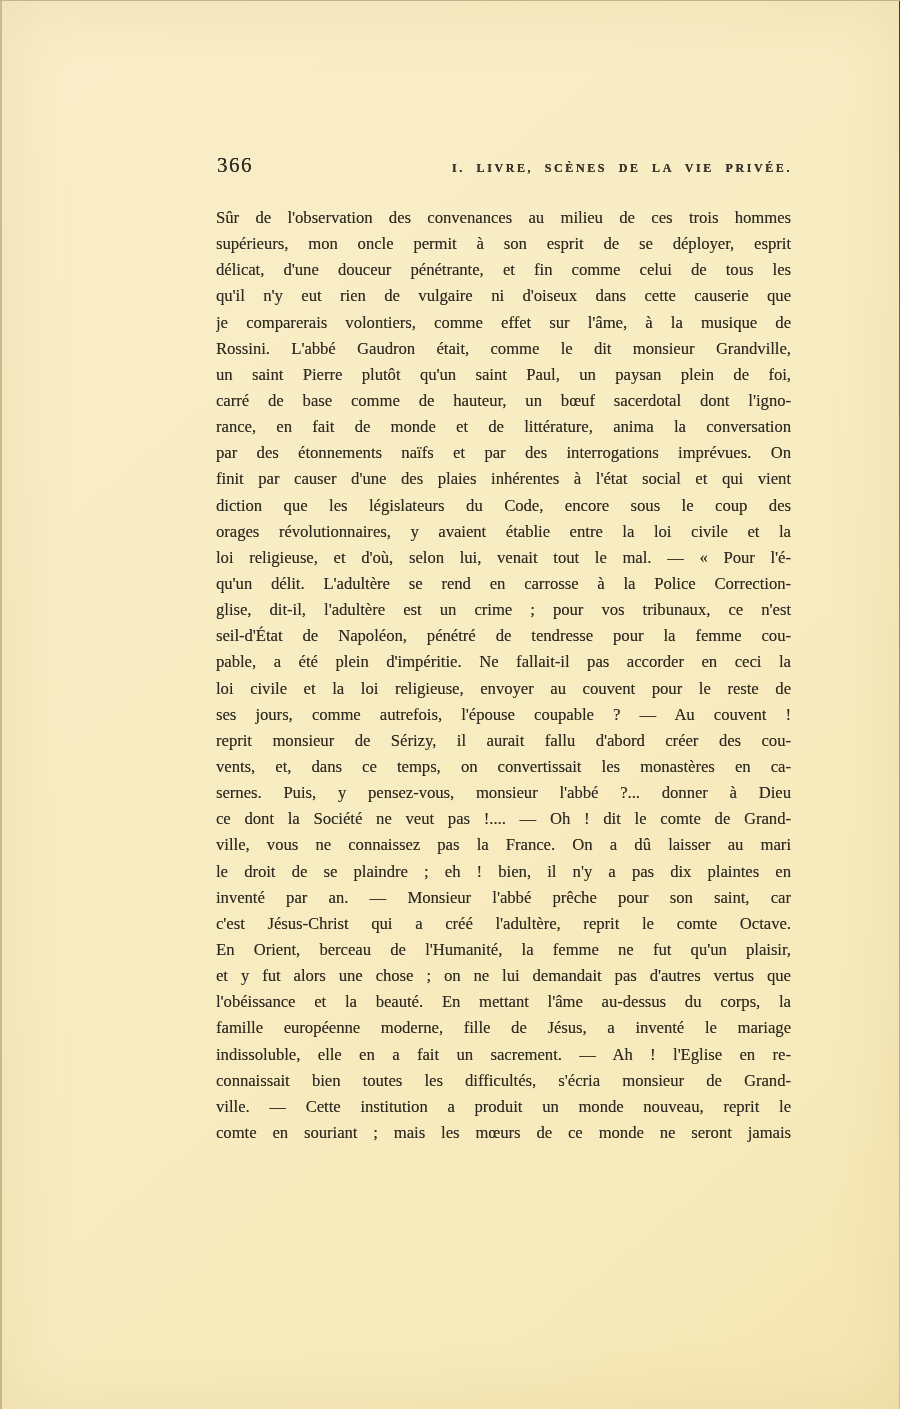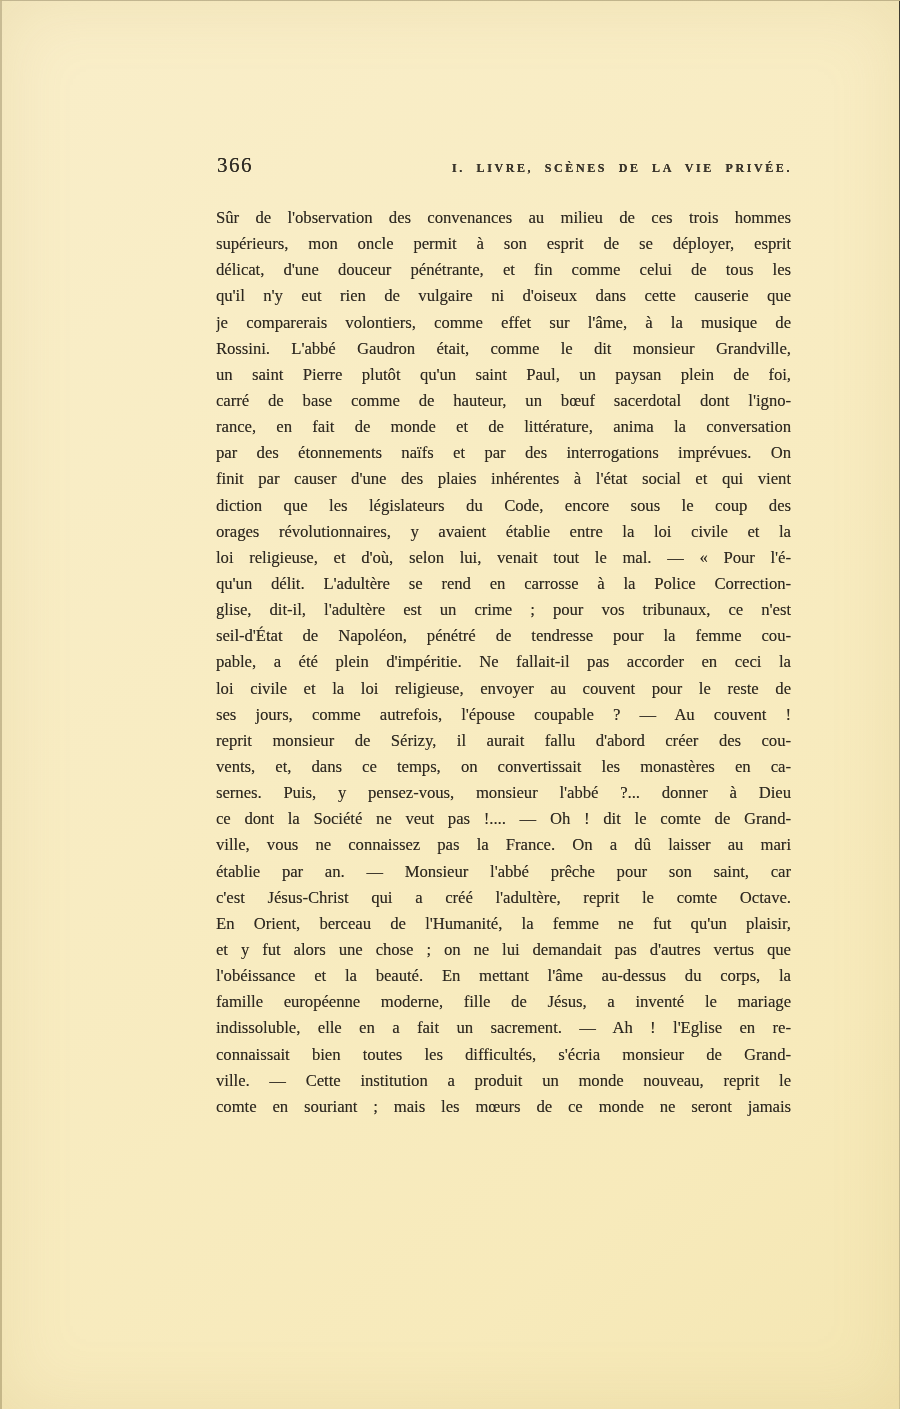--- a/index.html
+++ b/index.html
@@ -91,21 +91,22 @@
       <div class="line">glise, dit-il, l'adultère est un crime ; pour vos tribunaux, ce n'est</div>
       <div class="line">seil-d'État de Napoléon, pénétré de tendresse pour la femme cou-</div>
       <div class="line">pable, a été plein d'impéritie. Ne fallait-il pas accorder en ceci la</div>
       <div class="line">loi civile et la loi religieuse, envoyer au couvent pour le reste de</div>
       <div class="line">ses jours, comme autrefois, l'épouse coupable ? — Au couvent !</div>
       <div class="line">reprit monsieur de Sérizy, il aurait fallu d'abord créer des cou-</div>
       <div class="line">vents, et, dans ce temps, on convertissait les monastères en ca-</div>
       <div class="line">sernes. Puis, y pensez-vous, monsieur l'abbé ?... donner à Dieu</div>
       <div class="line">ce dont la Société ne veut pas !.... — Oh ! dit le comte de Grand-</div>
       <div class="line">ville, vous ne connaissez pas la France. On a dû laisser au mari</div>
-      <div class="line">établie par an. — Monsieur l'abbé prêche pour son saint, car</div>
+      <div class="line">le droit de se plaindre ; eh ! bien, il n'y a pas dix plaintes en</div>
+      <div class="line">inventé par an. — Monsieur l'abbé prêche pour son saint, car</div>
       <div class="line">c'est Jésus-Christ qui a créé l'adultère, reprit le comte Octave.</div>
       <div class="line">En Orient, berceau de l'Humanité, la femme ne fut qu'un plaisir,</div>
       <div class="line">et y fut alors une chose ; on ne lui demandait pas d'autres vertus que</div>
       <div class="line">l'obéissance et la beauté. En mettant l'âme au-dessus du corps, la</div>
       <div class="line">famille européenne moderne, fille de Jésus, a inventé le mariage</div>
       <div class="line">indissoluble, elle en a fait un sacrement. — Ah ! l'Eglise en re-</div>
       <div class="line">connaissait bien toutes les difficultés, s'écria monsieur de Grand-</div>
       <div class="line">ville. — Cette institution a produit un monde nouveau, reprit le</div>
       <div class="line">comte en souriant ; mais les mœurs de ce monde ne seront jamais</div>
     </div>

